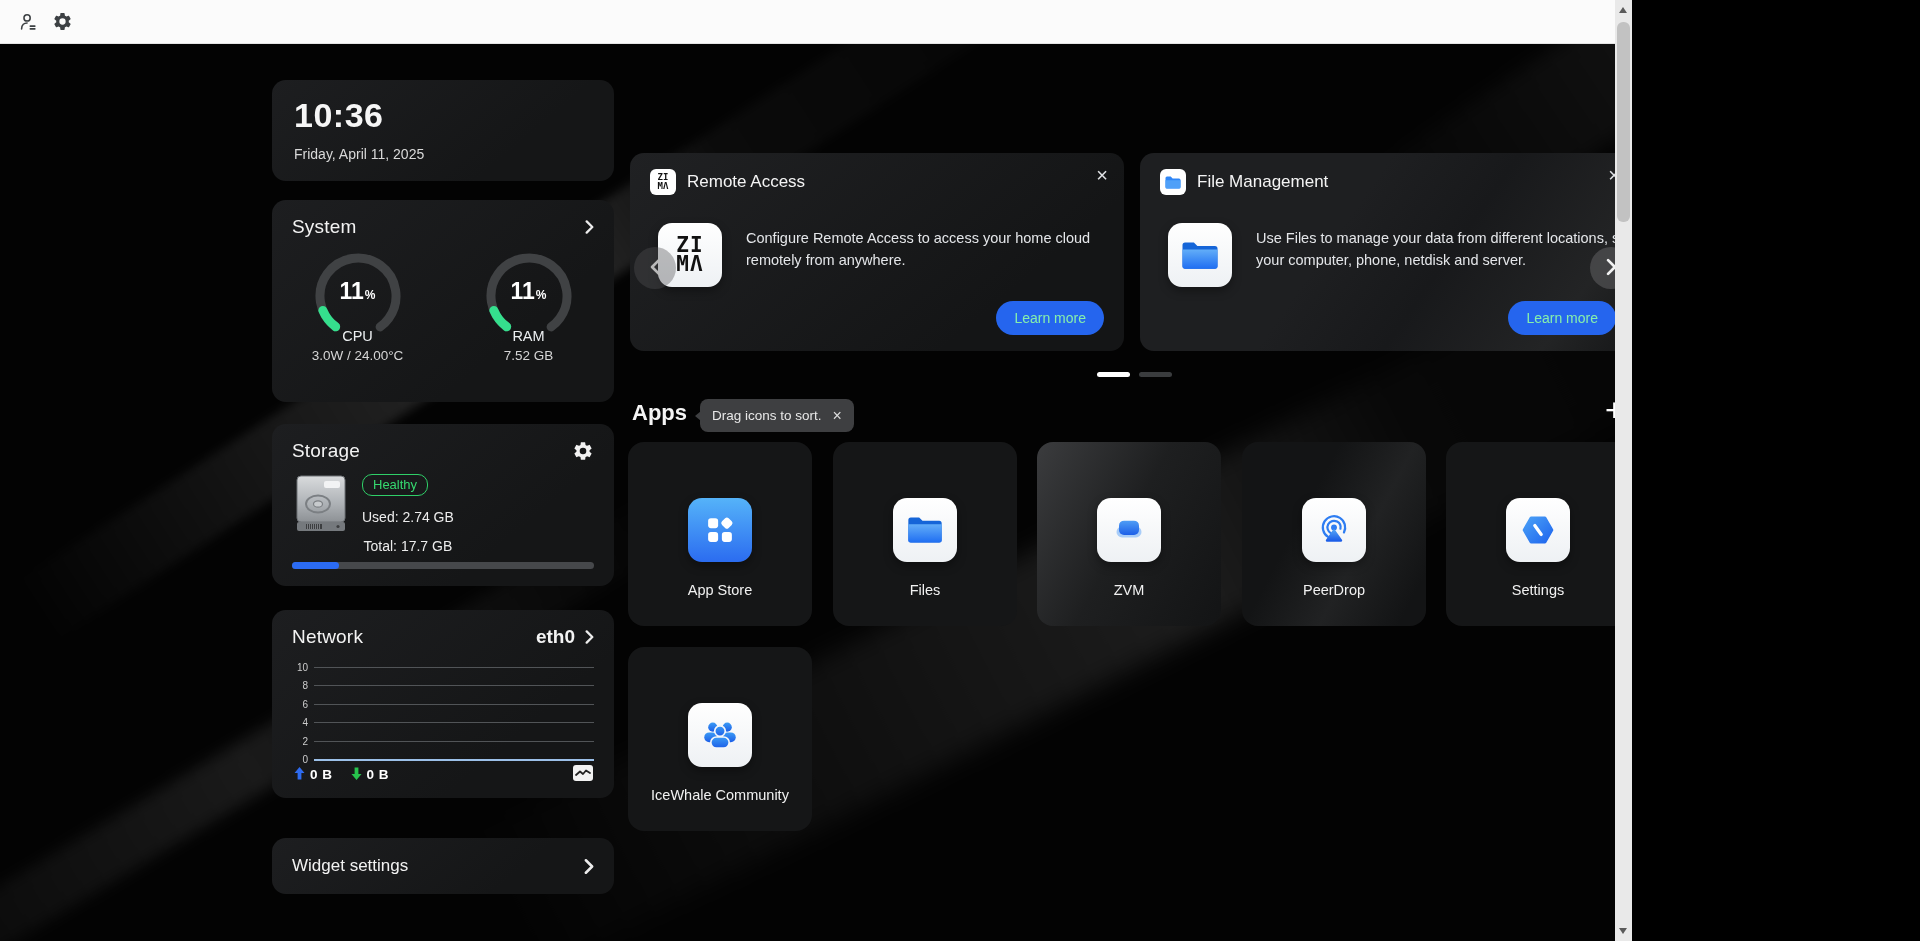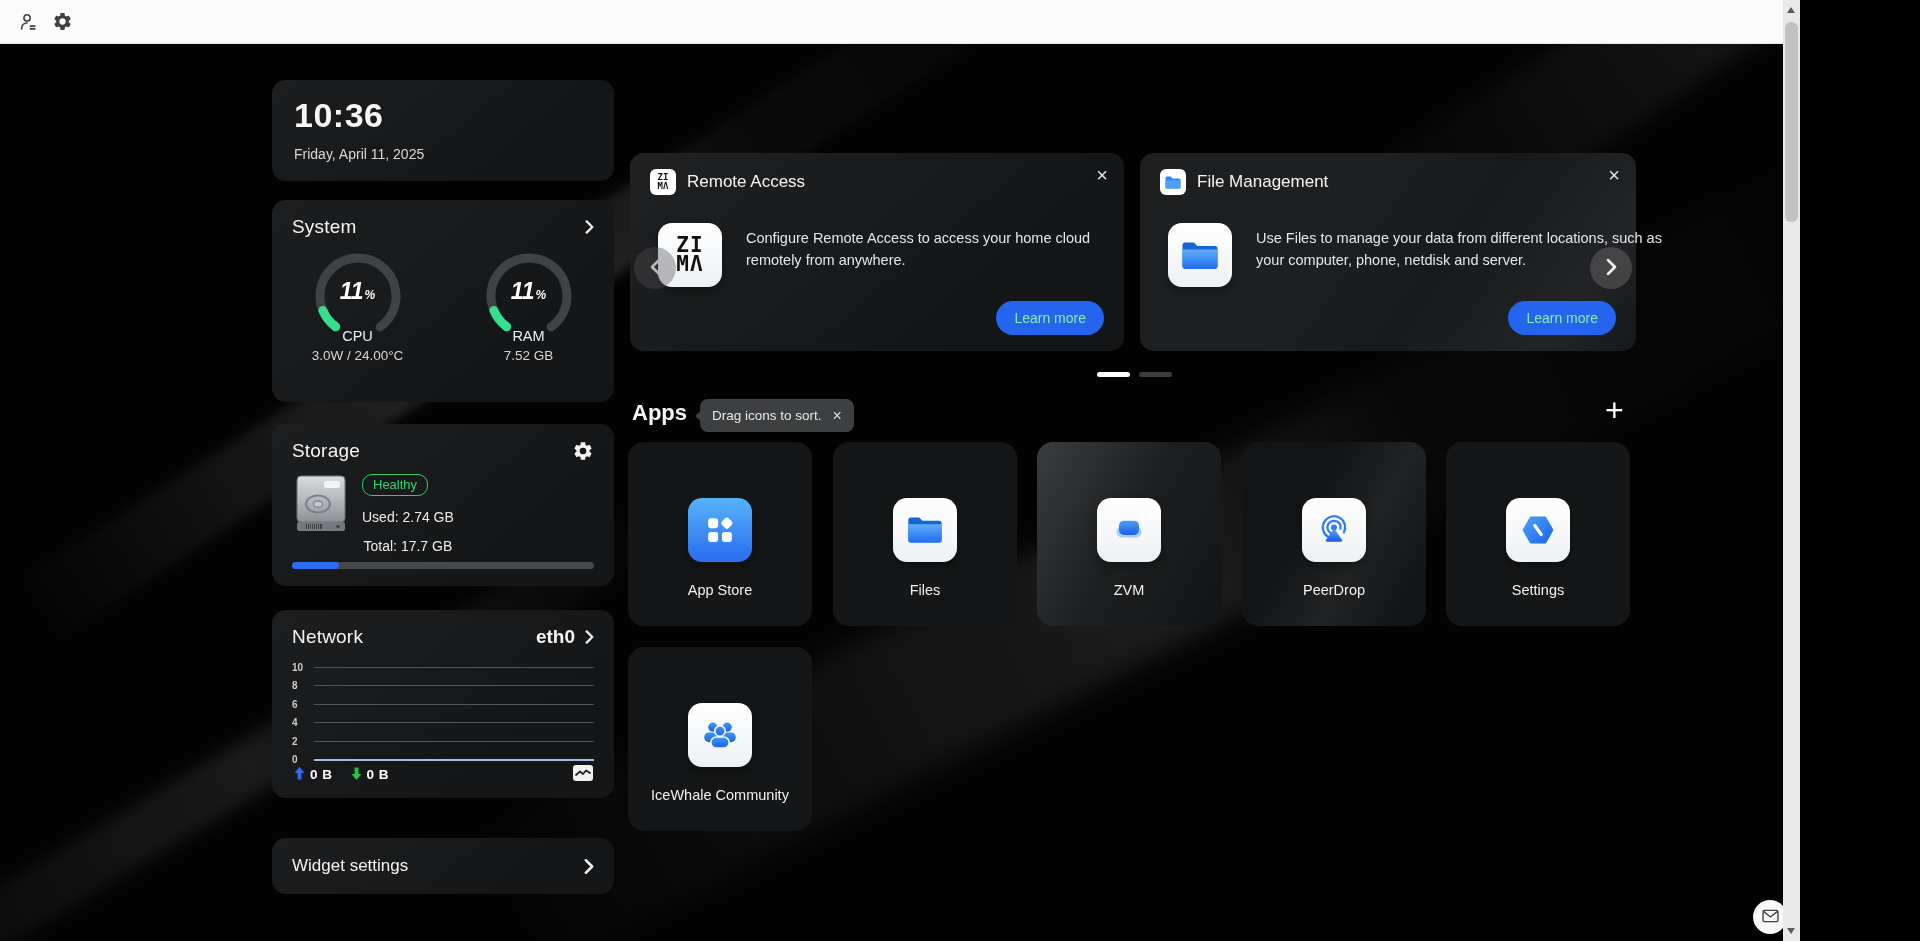--- a/index.html
+++ b/index.html
@@ -1,18 +1,18 @@
 <!DOCTYPE html>
 <html><head>
 <meta charset="utf-8">
 <style>
   * { margin:0; padding:0; box-sizing:border-box; }
   html,body { width:1920px; height:941px; background:#000; overflow:hidden;
               font-family:"Liberation Sans", sans-serif; }
-  .page { position:relative; width:1800px; height:941px; background:#030303; overflow:hidden; }
+  .page { position:relative; width:1632px; height:941px; background:#030303; overflow:hidden; }
 
   
   .streak { position:absolute; pointer-events:none; }
   .s1 { left:-150px; top:210px; width:1500px; height:70px; transform:rotate(-33deg);
         background:linear-gradient(90deg,transparent 5%,rgba(255,255,255,.16) 45%,rgba(255,255,255,.03) 60%,transparent 95%);
         filter:blur(5px); }
   .s2 { left:260px; top:470px; width:1900px; height:150px; transform:rotate(-27deg);
         background:linear-gradient(90deg,transparent 8%,rgba(255,255,255,.10) 48%,rgba(255,255,255,.02) 62%,transparent 92%);
         filter:blur(12px); }
   .s3 { left:-250px; top:740px; width:1000px; height:55px; transform:rotate(-31deg);
@@ -46,21 +46,21 @@
   .clock-card { top:80px; height:101px; padding:16px 22px; }
   .clock-time { font-size:34px; font-weight:600; color:#f6f6f6; letter-spacing:.5px; }
   .clock-date { font-size:14px; color:#d9d9d9; margin-top:11px; }
 
   
   .system-card { top:200px; height:202px; }
   .gauges { display:flex; margin-top:10px; }
   .gauge-col { flex:1; display:flex; flex-direction:column; align-items:center; }
   .gauge { position:relative; width:96px; height:96px; }
   .gauge svg { position:absolute; inset:0; }
-  .gauge-val { position:absolute; left:0; right:0; top:30px; text-align:center; color:#fff;font-style:italic; }
+  .gauge-val { position:absolute; left:0; right:0; top:30px; text-align:center; color:#fff; }
   .gauge-val b { font-size:23px; font-weight:700; }
   .gauge-val span { font-size:12px; font-weight:600; margin-left:1px; }
   .gauge-label { position:absolute; left:0; right:0; bottom:0px; text-align:center; font-size:14.5px; color:#eceff1; }
   .gauge-sub { margin-top:4px; font-size:13.5px; color:#d6d6d6; }
 
   
   .storage-card { top:424px; height:162px; }
   .storage-row { display:flex; align-items:flex-start; padding:12px 22px 0 22px; }
   .hdd { flex:0 0 auto; }
   .storage-info { margin-left:14px; }
@@ -69,21 +69,21 @@
   .storage-line { font-size:14px; color:#ececec; margin-top:13px;text-align:center; }
   .progress { position:absolute; left:20px; right:20px; bottom:17px; height:7px; background:#46484b; border-radius:4px; }
   .progress-fill { height:7px; background:#2b6bf3; border-radius:4px; }
 
   
   .network-card { top:610px; height:188px; }
   .net-right { display:flex; align-items:center; gap:10px; }
   .net-if { font-size:19px; font-weight:700; color:#f3f3f3; }
   .net-chart { margin:10px 20px 0 20px; }
   .net-row { display:flex; align-items:center; height:18.5px; }
-  .net-tick { width:22px; font-size:10px; font-weight:700; color:#cccccc; padding-right:6px; }
+  .net-tick { width:22px; text-align:right; font-size:10px; font-weight:400; color:#cccccc; padding-right:6px; }
   .net-line { flex:1; height:1px; background:#515457; }
   .net-row.zero .net-line { height:2px; background:#9cc0e8; }
   .net-stats { position:absolute; left:22px; right:20px; bottom:13px; display:flex; align-items:center; }
   .net-stat { display:flex; align-items:center; gap:5px; margin-right:18px; font-size:13.5px; font-weight:700;
               color:#fff; letter-spacing:.5px; }
   .net-toggle { margin-left:auto; background:none; border:none; cursor:pointer; display:flex; }
 
   
   .wset-card { top:838px; height:56px; display:flex; align-items:center; justify-content:space-between;
                padding:0 20px; cursor:pointer; }

